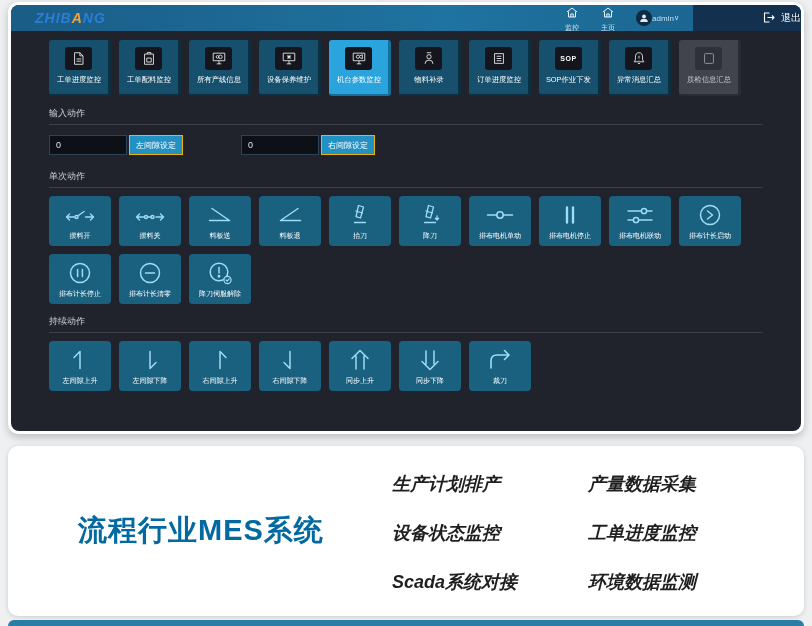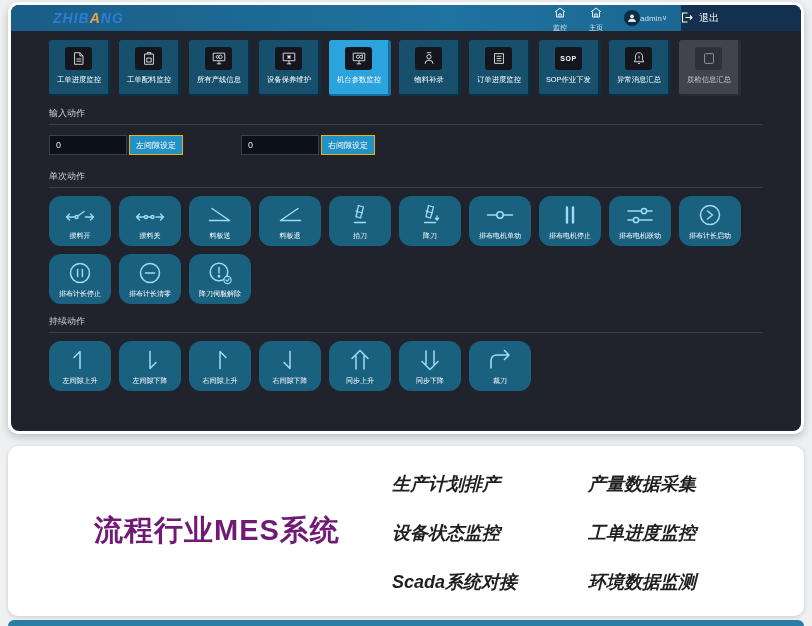--- a/index.html
+++ b/index.html
@@ -7,35 +7,35 @@
   body { background:#eef0f1; font-family:"Liberation Sans",sans-serif; position:relative; overflow:hidden; }
 
   
   .screen { position:absolute; left:8px; top:2px; width:796px; height:432px;
             background:#ffffff; border-radius:10px; padding:3px;
             box-shadow:0 3px 8px rgba(0,0,0,.22); }
   .dashboard { width:100%; height:100%; background:#20232c; border-radius:8px; overflow:hidden; }
 
   
   .topbar { height:26px; display:flex; align-items:center;
-            background:linear-gradient(90deg,#1a5d87,#1f73a0 55%,#1a618c);padding-left:18px; }
+            background:linear-gradient(90deg,#1a5d87,#1f73a0 55%,#1a618c); }
   .logo { margin-left:24px; font-size:14px; font-weight:bold; font-style:italic;
           letter-spacing:1px; color:#2a7fd4; white-space:nowrap; }
   .logo .accent { color:#f5a03c; }
   .topbar .spacer { flex:1; }
   .nav-item { width:36px; display:flex; flex-direction:column; align-items:center; gap:1px;
               color:#eaf5fb; cursor:pointer; }
   .nav-item .nv-label { font-size:7px; color:#d6ecf6; }
   .userbox { display:flex; align-items:center; gap:0; margin:0 14px 0 10px; cursor:pointer; }
   .avatar { width:16px; height:16px; border-radius:50%; background:#0e2b44;
             display:flex; align-items:center; justify-content:center; }
   .username { font-size:8px; color:#bfe0ef; }
   .chev { font-size:7px; color:#bfe0ef; }
-  .logout { width:120px; height:100%; background:#14304f; display:flex; align-items:center;
-            justify-content:flex-start; gap:6px; color:#fff; font-size:10px; cursor:pointer; }
+  .logout { width:108px; height:100%; background:#14304f; display:flex; align-items:center;
+            justify-content:flex-end; gap:6px; color:#fff; font-size:10px; cursor:pointer; }
 
   
   .launch-row { display:flex; gap:8px; padding:9px 38px 0; }
   .ltile { width:62px; height:56px; background:#17506d; border-radius:3px;
            border-right:3px solid #0d2f42; border-bottom:2px solid #0d2f42;
            display:flex; flex-direction:column; align-items:center; cursor:pointer; }
   .ltile.active { background:#2ba3dc; border-right-color:#156f9c; border-bottom-color:#156f9c; }
   .ltile.disabled { background:#41434d; border-right-color:#2a2c34; border-bottom-color:#2a2c34; }
   .iplate { width:27px; height:23px; background:#15161d; border-radius:3px; margin:7px 0 4px;
             display:flex; align-items:center; justify-content:center; }
@@ -53,32 +53,32 @@
   .igroup { display:flex; }
   .igroup input { width:78px; height:20px; background:#0d1017; border:1px solid #2e4356;
                   color:#e3e7ec; font-size:9px; padding:0 6px; outline:none;
                   font-family:"Liberation Sans",sans-serif; }
   .igroup button { width:54px; height:20px; background:#2391c4; border:1px solid #eab308;
                    color:#fff; font-size:8px; cursor:pointer; margin-left:2px;
                    font-family:"Liberation Sans",sans-serif; }
 
   
   .act-row { display:flex; gap:8px; padding:8px 38px 0; }
-  .atile { width:62px; height:50px; background:#1a6180; border-radius:12px;
+  .atile { width:62px; height:50px; background:#1a6180; border-radius:4px;
            display:flex; flex-direction:column; align-items:center; justify-content:center;
            gap:2px; cursor:pointer; }
   .atile .at-label { font-size:8px; color:#ffffff; white-space:nowrap; transform:scale(.88); }
   .atile svg { display:block; }
 
   
   .promo { position:absolute; left:8px; top:446px; width:796px; height:170px;
            background:#ffffff; border-radius:10px; box-shadow:0 1px 5px rgba(0,0,0,.15); }
-  .promo-title { position:absolute; left:86px; top:0; height:100%;
+  .promo-title { position:absolute; left:70px; top:0; height:100%;
                  display:flex; align-items:center; font-size:29px; font-weight:bold;
-                 color:#701a75; letter-spacing:1px; }
+                 color:#0369a1; letter-spacing:1px; }
   .feat-col { position:absolute; top:26px; display:flex; flex-direction:column; gap:25px; }
   .feat-col.c1 { left:384px; }
   .feat-col.c2 { left:580px; }
   .feat { font-size:18px; font-weight:bold; font-style:italic; color:#1f1f1f; white-space:nowrap; }
 
   .next-strip { position:absolute; left:8px; top:620px; width:796px; height:6px;
                 background:#2a7ea6; border-radius:6px 6px 0 0; }
 </style>
 </head>
 <body>

